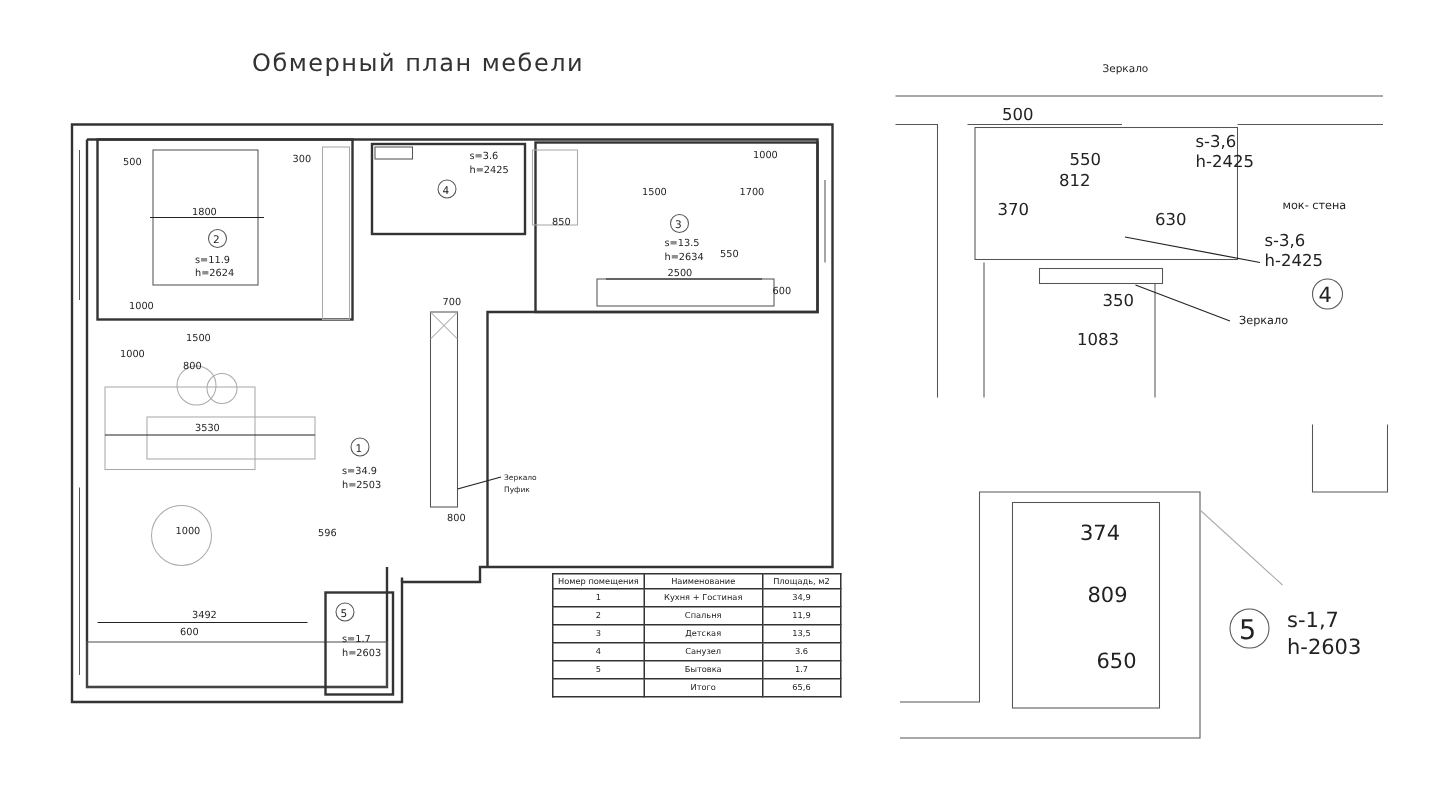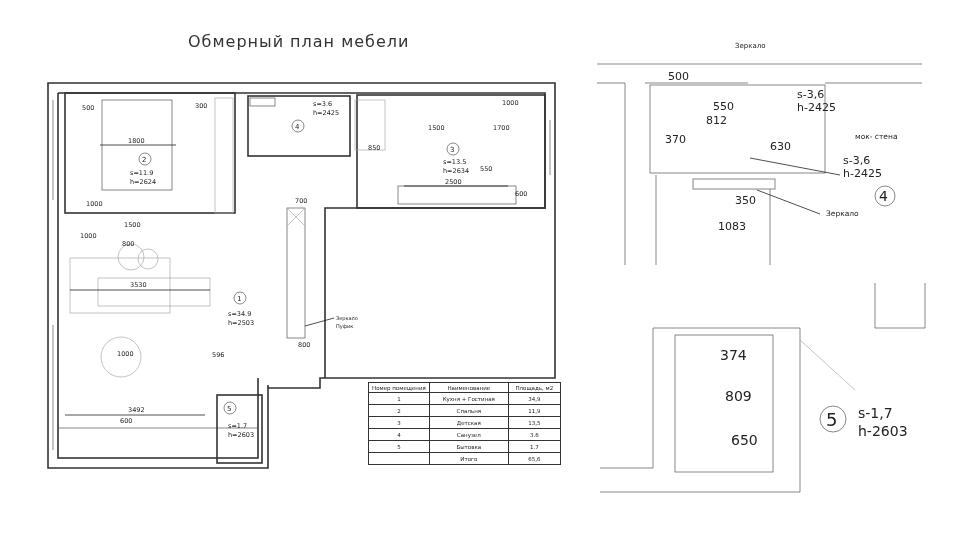--- a/index.html
+++ b/index.html
@@ -1,17 +1,17 @@
 <!DOCTYPE html>
 <html><head>
 <meta charset="utf-8">
 <style>
   html,body{margin:0;padding:0;background:#fff;}
   body{width:960px;height:540px;position:relative;overflow:hidden;font-family:"DejaVu Sans",sans-serif;color:#222;}
-  .title{position:absolute;left:168px;top:32px;font-size:16px;letter-spacing:1px;color:#333;margin-left:20px;}
+  .title{position:absolute;left:168px;top:32px;font-size:16px;letter-spacing:1px;color:#333;}
   svg{position:absolute;left:0;top:0;}
   .wall{stroke:#333;stroke-width:1.6;fill:none;}
   .thin{stroke:#555;stroke-width:0.7;fill:none;}
   .light{stroke:#aaa;stroke-width:0.7;fill:none;}
   .dim{stroke:#222;stroke-width:0.8;fill:none;}
   .t{font-family:"DejaVu Sans",sans-serif;fill:#222;}
   .tbl{position:absolute;left:368px;top:382px;border-collapse:collapse;font-size:5.5px;}
   .tbl td,.tbl th{border:0.8px solid #333;height:11px;padding:0 3px;text-align:center;font-weight:normal;}
   .tbl th{height:9px;}
 </style>

